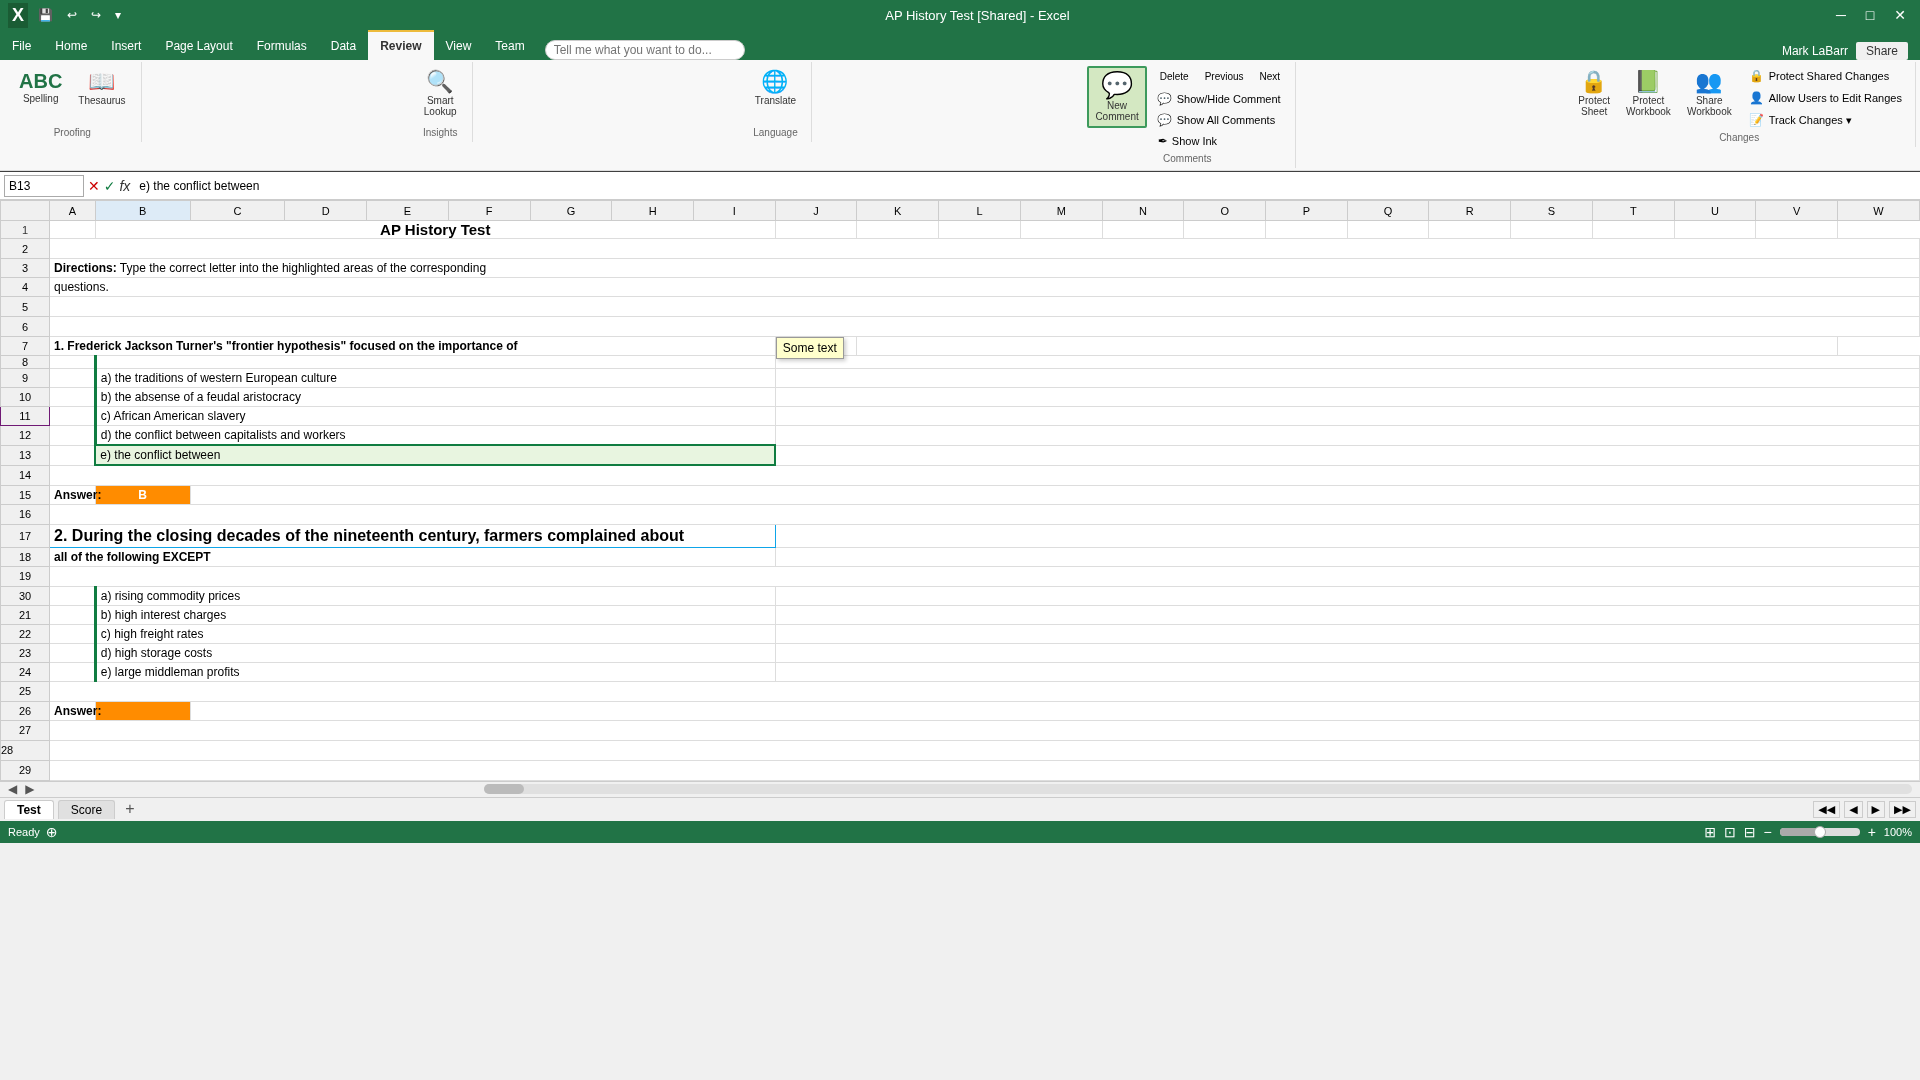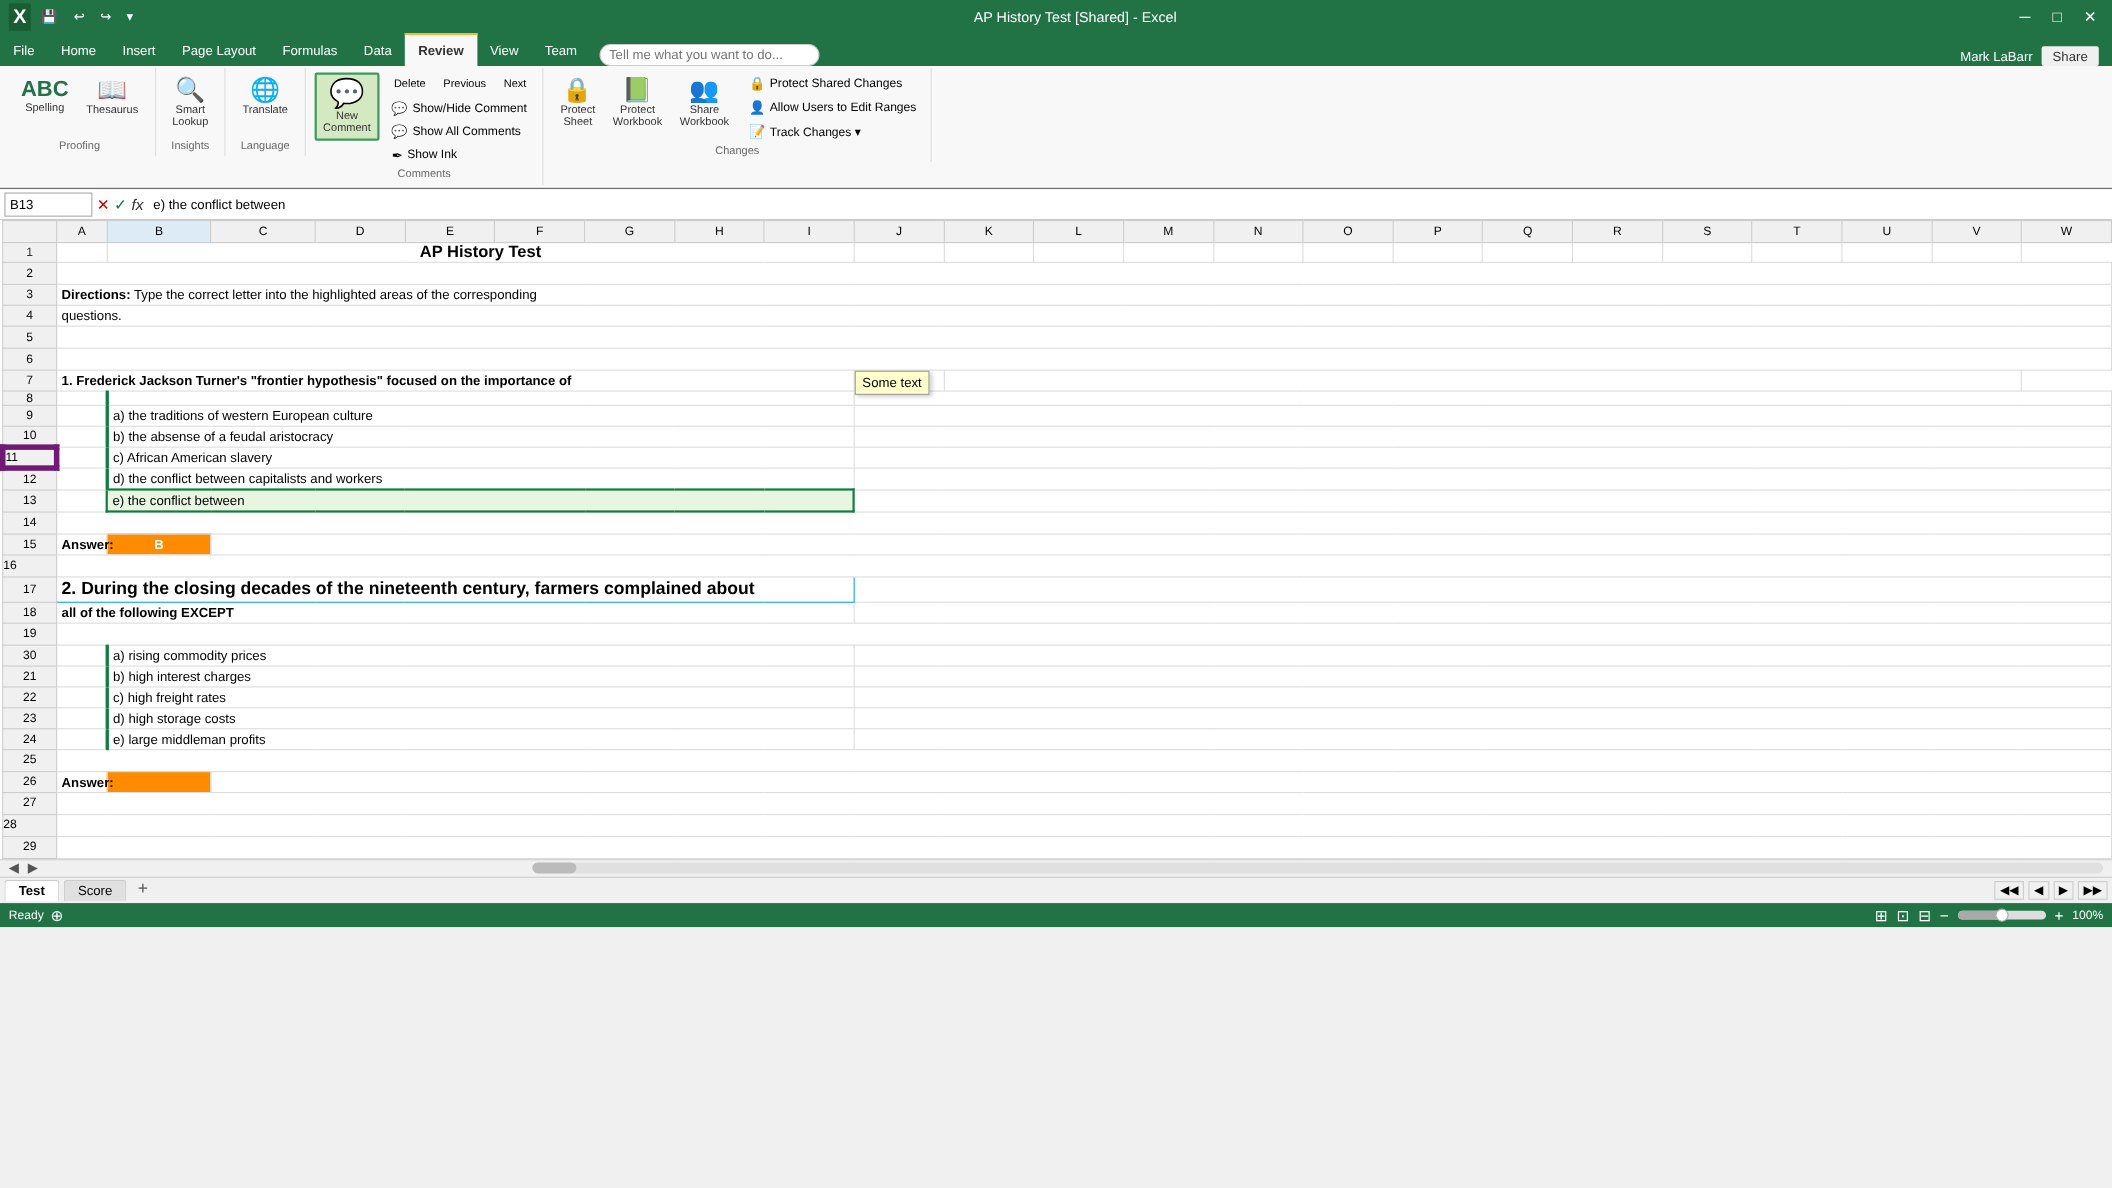--- a/index.html
+++ b/index.html
@@ -49,20 +49,21 @@
       height: 30px;
       font-weight: 600;
     }
     .ribbon-content {
       display: flex;
       align-items: flex-start;
       padding: 2px 4px;
       background: #f8f8f8;
       border-bottom: 1px solid #ddd;
       min-height: 90px;
+      justify-content: space-between;
     }
     .ribbon-group {
       display: flex;
       flex-direction: column;
       align-items: center;
       border-right: 1px solid #ddd;
       padding: 4px 8px;
       min-height: 80px;
       justify-content: space-between;
     }
@@ -481,21 +482,21 @@
       </tr>
 
       <tr>
         <td style="border:1px solid #ccc; background:#f0f0f0; text-align:center; font-size:11px;">10</td>
         <td style="border:1px solid #ddd;"></td>
         <td colspan="8" style="border:1px solid #ddd; font-size:12px; padding:2px 4px; border-left:3px solid #107c41;">b) the absense of a feudal aristocracy</td>
         <td colspan="14" style="border:1px solid #ddd;"></td>
       </tr>
 
       <tr>
-        <td style="border:5px solid #701a75; background:#f0f0f0; font-size:11px;">11</td>
+        <td style="border:1px solid #701a75; background:#f0f0f0; text-align:center; font-size:11px;">11</td>
         <td style="border:1px solid #ddd;"></td>
         <td colspan="8" style="border:1px solid #ddd; font-size:12px; padding:2px 4px; border-left:3px solid #107c41;">c) African American slavery</td>
         <td colspan="14" style="border:1px solid #ddd;"></td>
       </tr>
 
       <tr>
         <td style="border:1px solid #ccc; background:#f0f0f0; text-align:center; font-size:11px;">12</td>
         <td style="border:1px solid #ddd;"></td>
         <td colspan="8" style="border:1px solid #ddd; font-size:12px; padding:2px 4px; border-left:3px solid #107c41;">d) the conflict between capitalists and workers</td>
         <td colspan="14" style="border:1px solid #ddd;"></td>
@@ -514,21 +515,21 @@
       </tr>
 
       <tr>
         <td style="border:1px solid #ccc; background:#f0f0f0; text-align:center; font-size:11px;">15</td>
         <td style="border:1px solid #ddd; font-weight:bold; font-size:12px; padding:2px 4px;">Answer:</td>
         <td style="border:1px solid #ddd; background:#FF8C00; color:white; font-weight:bold; text-align:center; font-size:12px;">B</td>
         <td colspan="21" style="border:1px solid #ddd;"></td>
       </tr>
 
       <tr>
-        <td style="border:1px solid #ccc; background:#f0f0f0; text-align:left; font-size:11px;">16</td>
+        <td style="border:1px solid #ccc; background:#f0f0f0; text-align:center; font-size:11px;">16</td>
         <td colspan="23" style="border:1px solid #ddd; height:20px;"></td>
       </tr>
 
       <tr>
         <td style="border:1px solid #ccc; background:#f0f0f0; text-align:center; font-size:11px;">17</td>
         <td colspan="9" style="border:1px solid #0ea5e9; font-size:16px; font-weight:bold; padding:2px 4px;">2. During the closing decades of the nineteenth century, farmers complained about</td>
         <td colspan="14" style="border:1px solid #ddd;"></td>
       </tr>
 
       <tr>

